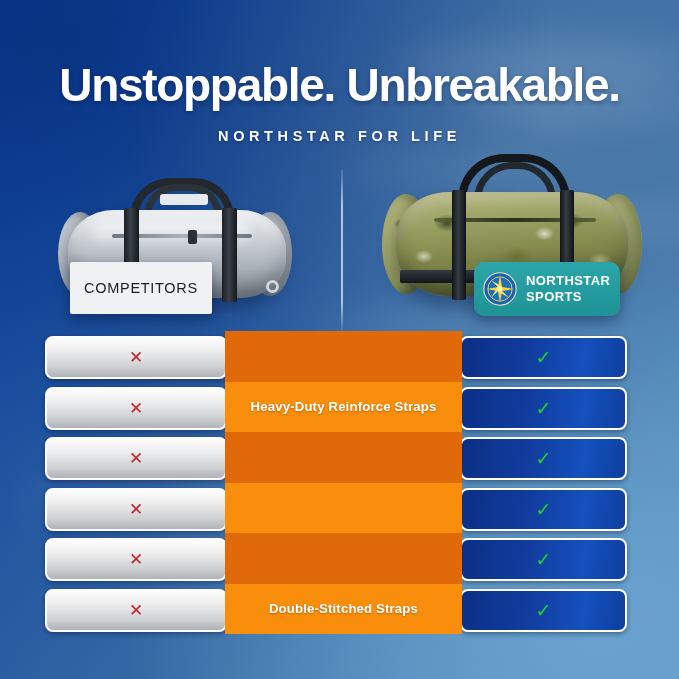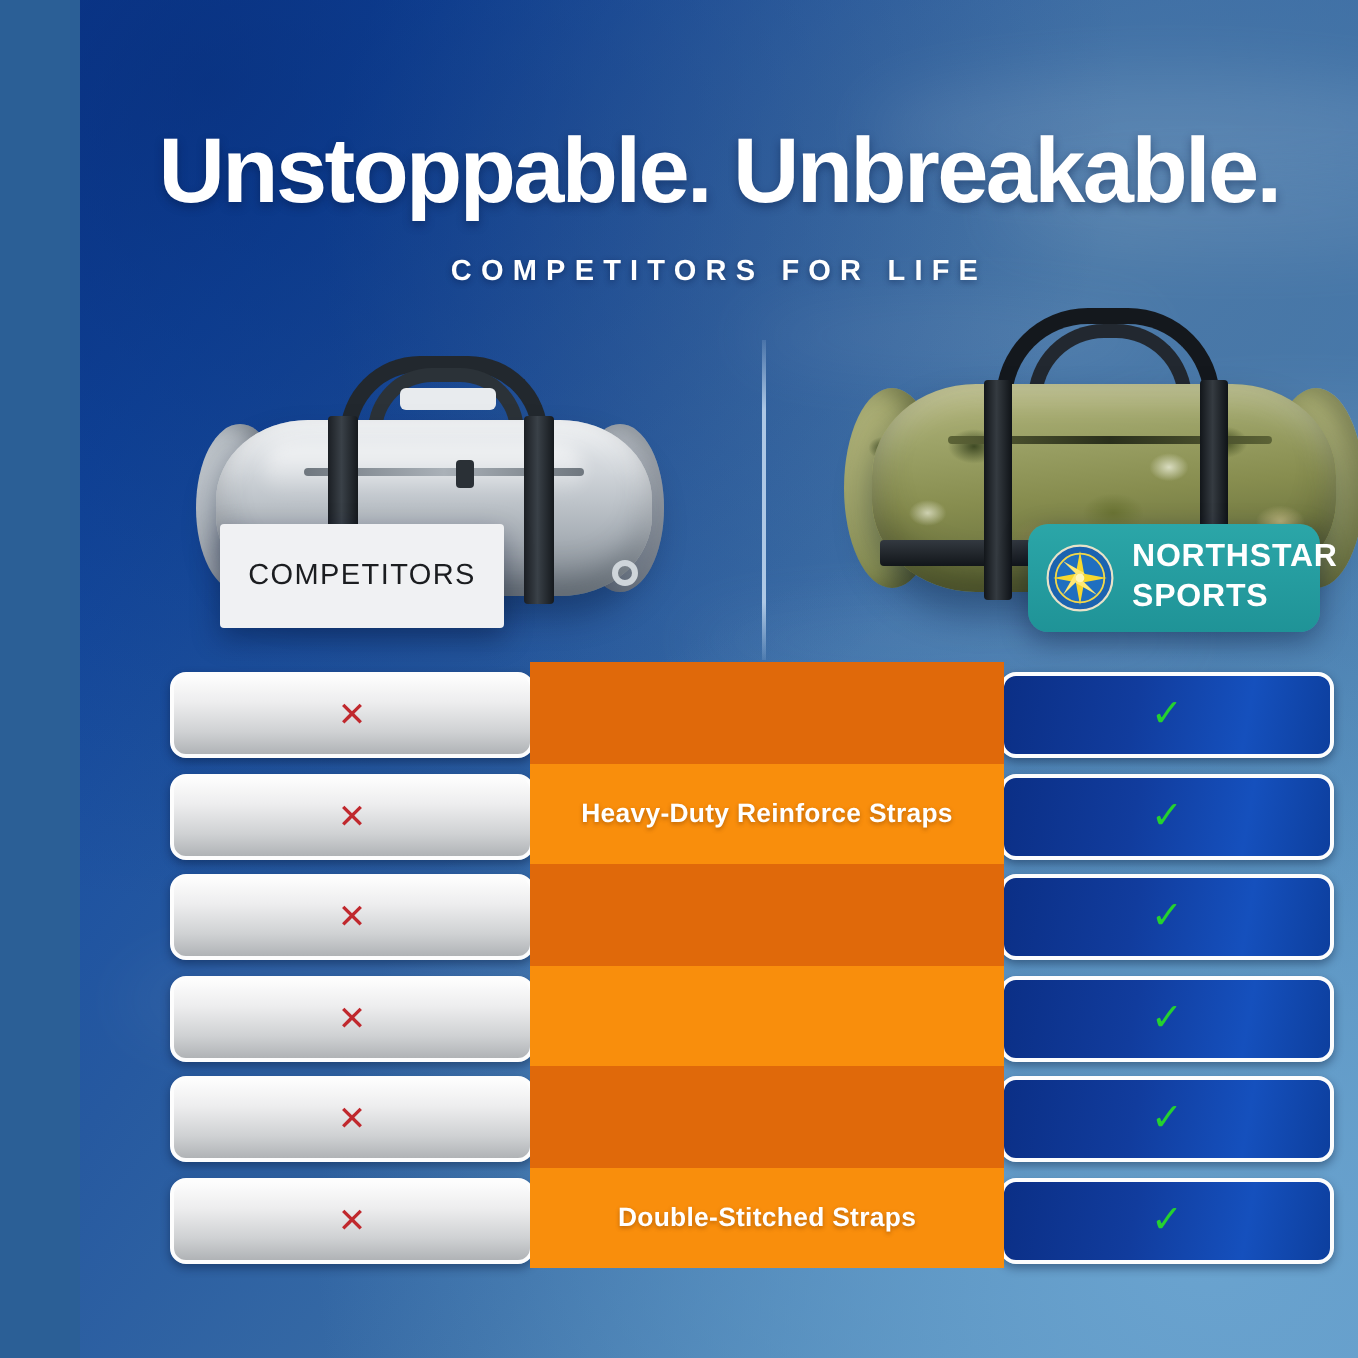--- a/index.html
+++ b/index.html
@@ -2,21 +2,21 @@
 <html><head>
 <meta charset="utf-8">
 <style>
   * { margin:0; padding:0; box-sizing:border-box; }
   html,body { width:679px; height:679px; overflow:hidden; }
   body {
     font-family:"Liberation Sans", sans-serif;
     position:relative;
     background:#2b5f96;
   }
-  .stage { position:absolute; inset:0; overflow:hidden;margin-left:40px; }
+  .stage { position:absolute; inset:0; overflow:hidden; }
 
   
   .sky-base{
     position:absolute; inset:0;
     background:
       radial-gradient(120% 95% at 88% 92%, #6aa3cf 0%, rgba(106,163,207,0) 58%),
       radial-gradient(105% 85% at 82% 18%, #4c7aa8 0%, rgba(76,122,168,0) 60%),
       linear-gradient(128deg,#0e3f98 0%, #134aa2 16%, #2659a0 38%, #3a6ea6 62%, #4e87b6 82%, #5d97c4 100%);
   }
   .cloud{ position:absolute; border-radius:50%; filter:blur(16px); background:#cfe0ef; }
@@ -176,21 +176,21 @@
   }
   .badge-ns{
     position:absolute; left:474px; top:262px; width:146px; height:54px;
     background:linear-gradient(180deg,#2ba6a8,#1f9397);
     border-radius:10px;
     box-shadow:0 5px 14px rgba(0,14,45,.38);
     display:flex; align-items:center; gap:8px; padding-left:8px;
   }
   .ns-logo{ width:36px; height:36px; flex:0 0 36px; }
   .ns-txt{
-    color:#fff; font-size:16px; font-weight:700; line-height:1.22; letter-spacing:.4px;
+    color:#fff; font-size:13px; font-weight:700; line-height:1.22; letter-spacing:.4px;
   }
 
   
   .rows{ position:absolute; left:0; top:331px; width:679px; }
   .orange-col{
     position:absolute; left:225px; top:0; width:237px; height:303px;
     z-index:3;
   }
   .orange-band{ width:100%; height:50.5px; }
   .row{
@@ -230,21 +230,21 @@
   <div class="sky-base"></div>
   <div class="cloud c1"></div>
   <div class="cloud c2"></div>
   <div class="cloud c3"></div>
   <div class="cloud c4"></div>
   <div class="cloud c5"></div>
   <div class="cloud c6"></div>
   <div class="vign"></div>
 
   <div class="headline">Unstoppable. Unbreakable.</div>
-  <div class="subhead">COMPETITORS FOR LIFE</div>
+  <div class="subhead">NORTHSTAR FOR LIFE</div>
 
   <div class="divider"></div>
 
   <div class="bag bag-left">
     <div class="gb-handle"></div>
     <div class="gb-handle2"></div>
     <div class="gb-grip"></div>
     <div class="gb-end l"></div>
     <div class="gb-end r"></div>
     <div class="gb-body"></div>

